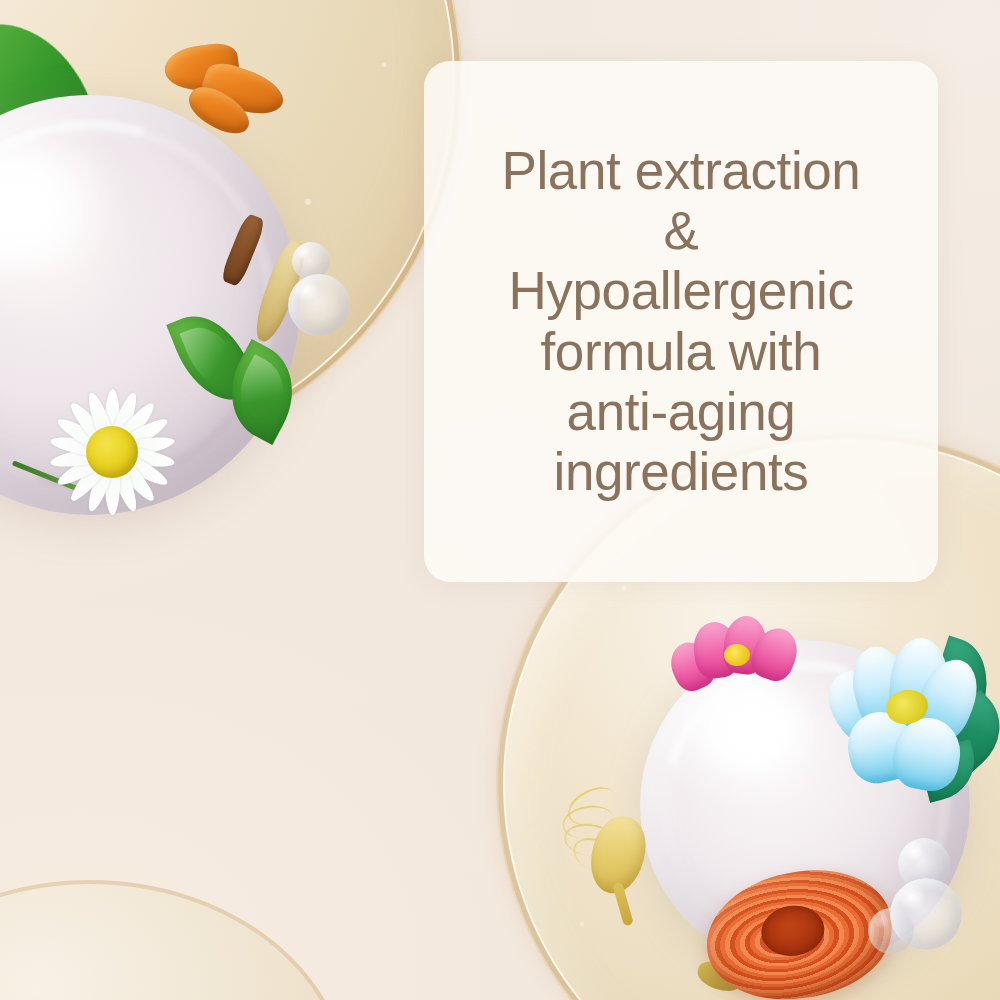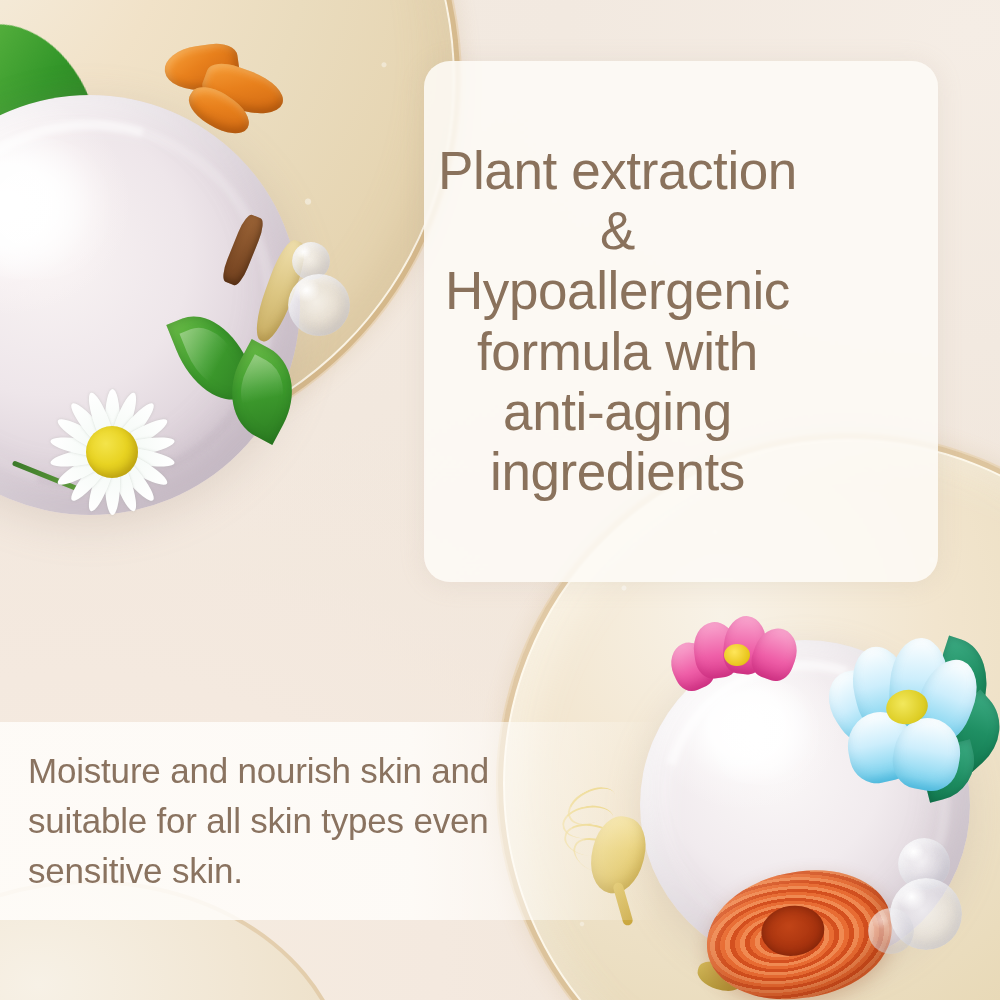--- a/index.html
+++ b/index.html
@@ -280,21 +280,21 @@
     transform:rotate(22deg);
     box-shadow:inset -2px -3px 7px rgba(50,25,8,.5);
   }
 
   
   #headline-card{
     position:absolute;left:424px;top:61px;width:514px;height:521px;
     background:rgba(253,250,246,.88);
     border-radius:26px;
     box-shadow:0 2px 26px rgba(180,160,140,.16);
-    display:flex;align-items:center;
+    display:flex;align-items:center;justify-content:center;
     backdrop-filter:blur(1px);
   }
   #headline-text{
     margin:0;padding:0 14px;
     text-align:center;
     color:#8a725c;
     font-family:"Liberation Sans", sans-serif;
     font-size:53px;
     line-height:1.135;
     font-weight:400;
@@ -451,19 +451,14 @@
 
   <div id="headline-card">
     <h1 id="headline-text">Plant extraction
 &amp;
 Hypoallergenic
 formula with
 anti-aging
 ingredients</h1>
   </div>
 
-  <div id="body-band">
-    <p id="body-text">Moisture and nourish skin and
-suitable for all skin types even
-sensitive skin.</p>
-  </div>
 
 </div>
 
 </body></html>

